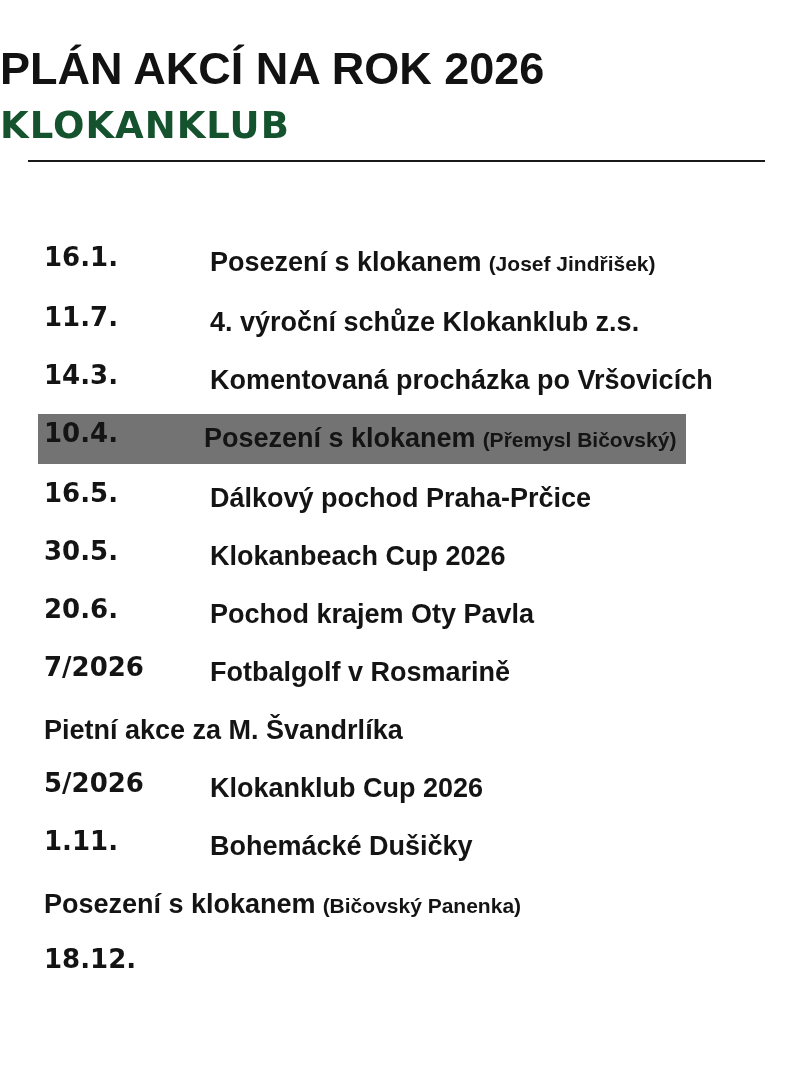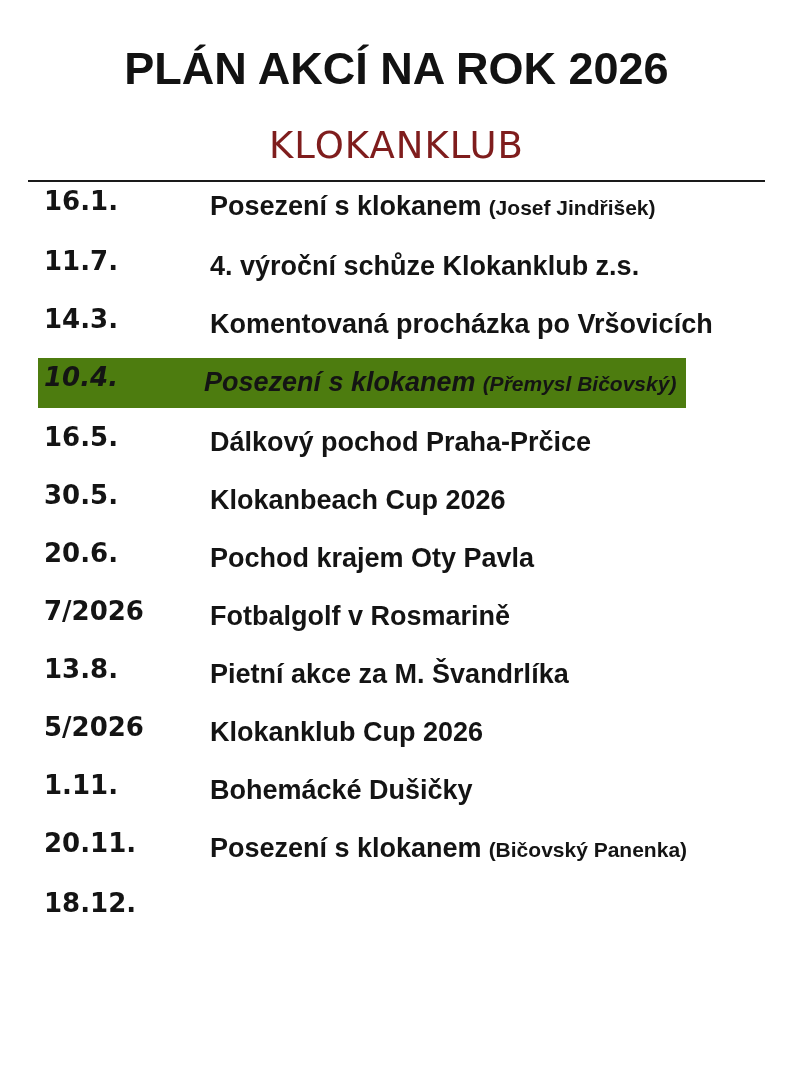--- a/index.html
+++ b/index.html
@@ -5,46 +5,47 @@
   * { margin: 0; padding: 0; box-sizing: border-box; }
   html, body { background: #ffffff; }
   body {
     width: 793px;
     height: 1072px;
     position: relative;
     overflow: hidden;
     font-family: "Liberation Sans", sans-serif;
     color: #141414;
   }
-  .header { text-align: center; }
+  .header { text-align: left; }
   .title-line1 {
     margin-top: 46px;
     font-family: "Liberation Sans", sans-serif;
     font-weight: 700;
     font-size: 45px;
     letter-spacing: 0px;
     line-height: 1.0;
     color: #121212;
   }
   .title-line2 {
-    margin-top: 36px;
+    margin-top: 16px;
     font-family: "DejaVu Sans", sans-serif;
-    font-weight: 400;
+    font-weight: 700;
     font-size: 37px;
     letter-spacing: 1px;
     line-height: 1.0;
-    color: #7f1d1d;
+    color: #14532d;
   }
   .divider {
     border: none;
     border-top: 2px solid #1a1a1a;
     width: 737px;
     margin: 16px auto 0 28px;
   }
   .event-list {
+    margin-top: 76px;
     padding-left: 44px;
   }
   .event-row {
     display: flex;
     align-items: flex-start;
     width: fit-content;
     margin-bottom: 10px;
     min-height: 38px;
   }
   .event-row.highlight {
@@ -99,21 +100,21 @@
   <div class="event-row">
     <div class="event-date">11.7.</div>
     <div class="event-text"><span class="event-title">4. výroční schůze Klokanklub z.s.</span></div>
   </div>
 
   <div class="event-row">
     <div class="event-date">14.3.</div>
     <div class="event-text"><span class="event-title">Komentovaná procházka po Vršovicích</span></div>
   </div>
 
-  <div class="event-row highlight" style="background: #4d7c0f; font-style: italic;">
+  <div class="event-row highlight" style="background: #737373;">
     <div class="event-date">10.4.</div>
     <div class="event-text"><span class="event-title">Posezení s klokanem</span><span class="event-note">(Přemysl Bičovský)</span></div>
   </div>
 
   <div class="event-row">
     <div class="event-date">16.5.</div>
     <div class="event-text"><span class="event-title">Dálkový pochod Praha-Prčice</span></div>
   </div>
 
   <div class="event-row">
@@ -125,36 +126,34 @@
     <div class="event-date">20.6.</div>
     <div class="event-text"><span class="event-title">Pochod krajem Oty Pavla</span></div>
   </div>
 
   <div class="event-row">
     <div class="event-date">7/2026</div>
     <div class="event-text"><span class="event-title">Fotbalgolf v Rosmarině</span></div>
   </div>
 
   <div class="event-row">
-    <div class="event-date">13.8.</div>
     <div class="event-text"><span class="event-title">Pietní akce za M. Švandrlíka</span></div>
   </div>
 
   <div class="event-row">
     <div class="event-date">5/2026</div>
     <div class="event-text"><span class="event-title">Klokanklub Cup 2026</span></div>
   </div>
 
   <div class="event-row">
     <div class="event-date">1.11.</div>
     <div class="event-text"><span class="event-title">Bohemácké Dušičky</span></div>
   </div>
 
   <div class="event-row">
-    <div class="event-date">20.11.</div>
     <div class="event-text"><span class="event-title">Posezení s klokanem</span><span class="event-note">(Bičovský Panenka)</span></div>
   </div>
 
   <div class="event-row">
     <div class="event-date">18.12.</div>
   </div>
 
 </div>
 
 </body></html>

